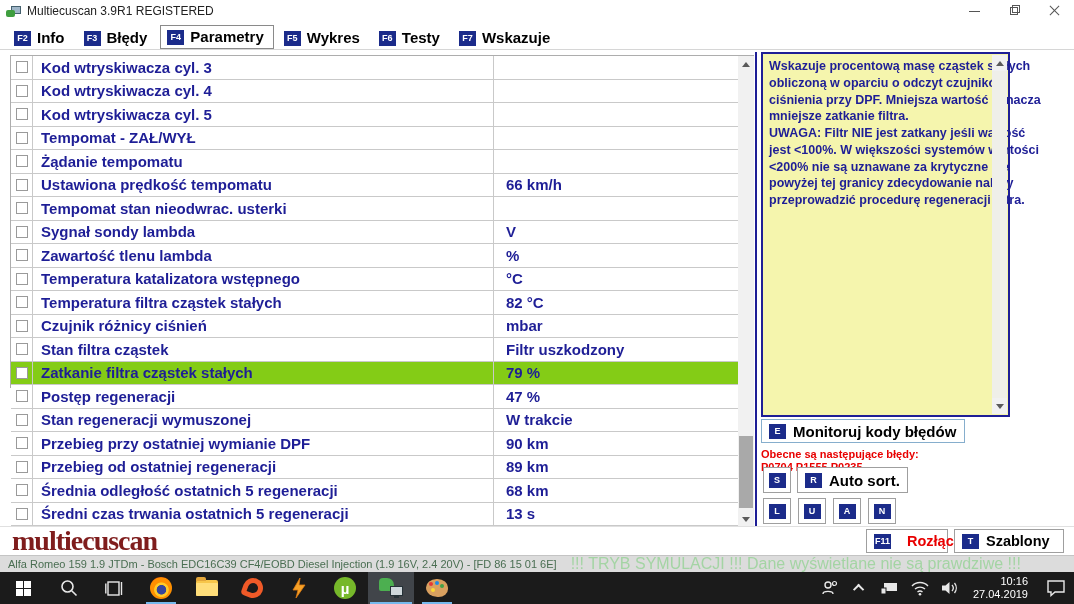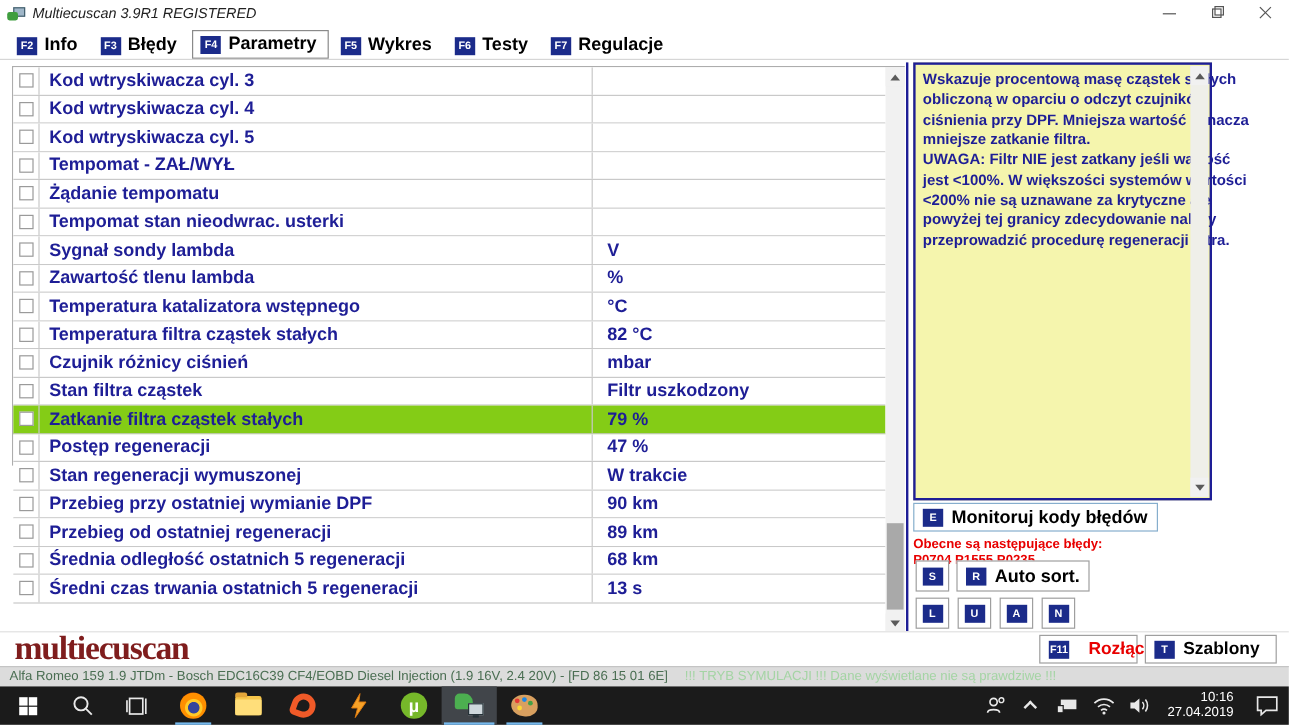--- a/index.html
+++ b/index.html
@@ -1,20 +1,20 @@
 <!DOCTYPE html>
 <html><head>
 <meta charset="utf-8">
 <style>
   * { margin:0; padding:0; box-sizing:border-box; }
   html,body { width:1074px; height:604px; overflow:hidden;
     font-family:"Liberation Sans","DejaVu Sans",sans-serif; background:#fff; }
 
   
-  .titlebar { position:absolute; left:0; top:0; width:1074px; height:22px; background:#fff;font-style:italic; }
+  .titlebar { position:absolute; left:0; top:0; width:1074px; height:22px; background:#fff; }
   .app-ico { position:absolute; left:6px; top:4px; width:15px; height:14px; }
   .app-ico .scr { position:absolute; right:0; top:2px; width:10px; height:8px; background:#9fb6c8; border:1px solid #44606e; }
   .app-ico .grn { position:absolute; left:0; bottom:1px; width:9px; height:7px; background:#3f9e3f; border-radius:2px; }
   .title-text { position:absolute; left:27px; top:4px; font-size:12px; color:#222; }
   .wbtn { position:absolute; top:0; width:40px; height:22px; }
   .wbtn.min { right:80px; } .wbtn.max { right:40px; } .wbtn.cls { right:0; }
   .glyph-min { position:absolute; left:15px; top:11px; width:11px; height:1px; background:#555; }
   .glyph-max1 { position:absolute; left:16px; top:7px; width:8px; height:8px; border:1px solid #555; background:#fff; }
   .glyph-max2 { position:absolute; left:18px; top:5px; width:8px; height:8px; border:1px solid #555; }
   .glyph-x1,.glyph-x2 { position:absolute; left:14px; top:10px; width:13px; height:1px; background:#555; }
@@ -71,21 +71,21 @@
   .autosort { position:absolute; left:40px; top:415px; height:26px; font-size:15px; font-weight:bold; color:#000; }
   .disc-btn { position:absolute; height:24px; font-size:14.5px; font-weight:bold; }
 
   
   .logoband { position:absolute; left:0; top:526px; width:1074px; height:29px; background:#fff; border-top:1px solid #e0e0e0; }
   .logo { position:absolute; left:12px; top:-2px; font-family:"Liberation Serif","DejaVu Serif",serif;
     font-weight:bold; font-size:28px; color:#7f1d1d; letter-spacing:-1px; }
   .statusbar { position:absolute; left:0; top:555px; width:1074px; height:17px; background:#dcdcdc;
     border-top:1px solid #c4c4c4; display:flex; align-items:center; }
   .status-veh { font-size:11px; color:#4a6e52; margin-left:8px; white-space:nowrap; }
-  .status-sim { font-size:11px; color:#a4d4a4; margin-left:14px; white-space:nowrap; }
+  .status-sim { font-size:16px; color:#a4d4a4; margin-left:14px; white-space:nowrap; }
 
   
   .taskbar { position:absolute; left:0; top:572px; width:1074px; height:32px; background:#1b1b1b;
     display:flex; align-items:center; }
   .tb-slot { width:46px; height:32px; display:flex; align-items:center; justify-content:center; position:relative; flex:none; }
   .tb-slot.running::after { content:""; position:absolute; left:8px; right:8px; bottom:0; height:2px; background:#76b9ed; }
   .tb-slot.active { background:#41454a; }
   .tb-slot.active::after { content:""; position:absolute; left:2px; right:2px; bottom:0; height:2px; background:#76b9ed; }
   .win-logo { display:grid; grid-template-columns:7px 7px; grid-template-rows:7px 7px; gap:1px; }
   .win-logo span { background:#fff; }
@@ -148,21 +148,21 @@
     <div class="tab">
       <span class="kbd">F5</span>
       <span class="lbl">Wykres</span>
     </div>
     <div class="tab">
       <span class="kbd">F6</span>
       <span class="lbl">Testy</span>
     </div>
     <div class="tab">
       <span class="kbd">F7</span>
-      <span class="lbl">Regulacje</span>
+      <span class="lbl">Wskazuje</span>
     </div>
   </div>
 <div class="tabline"></div>
 
 <div class="ptable">
   <div class="rows" id="param-rows">
       <div class="trow">
         <span class="cbcell">
           <span class="cb"></span>
         </span>
@@ -189,20 +189,27 @@
         </span>
         <span class="tname">Tempomat - ZAŁ/WYŁ</span>
         <span class="tval"></span>
       </div>
       <div class="trow">
         <span class="cbcell">
           <span class="cb"></span>
         </span>
         <span class="tname">Żądanie tempomatu</span>
         <span class="tval"></span>
+      </div>
+      <div class="trow">
+        <span class="cbcell">
+          <span class="cb"></span>
+        </span>
+        <span class="tname">Ustawiona prędkość tempomatu</span>
+        <span class="tval">66 km/h</span>
       </div>
       <div class="trow">
         <span class="cbcell">
           <span class="cb"></span>
         </span>
         <span class="tname">Tempomat stan nieodwrac. usterki</span>
         <span class="tval"></span>
       </div>
       <div class="trow">
         <span class="cbcell">

